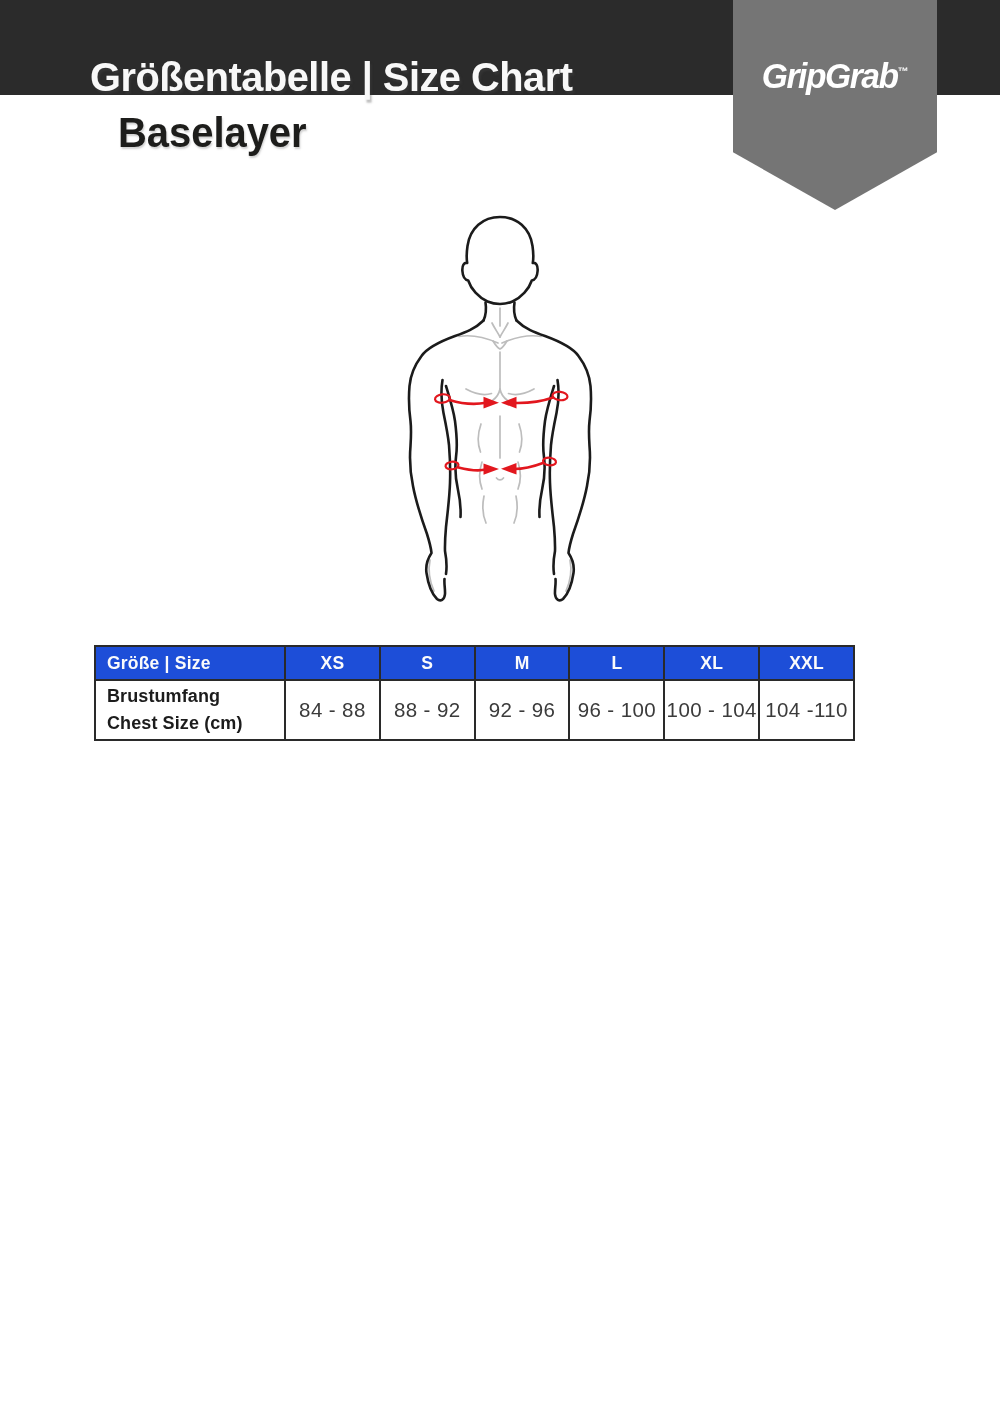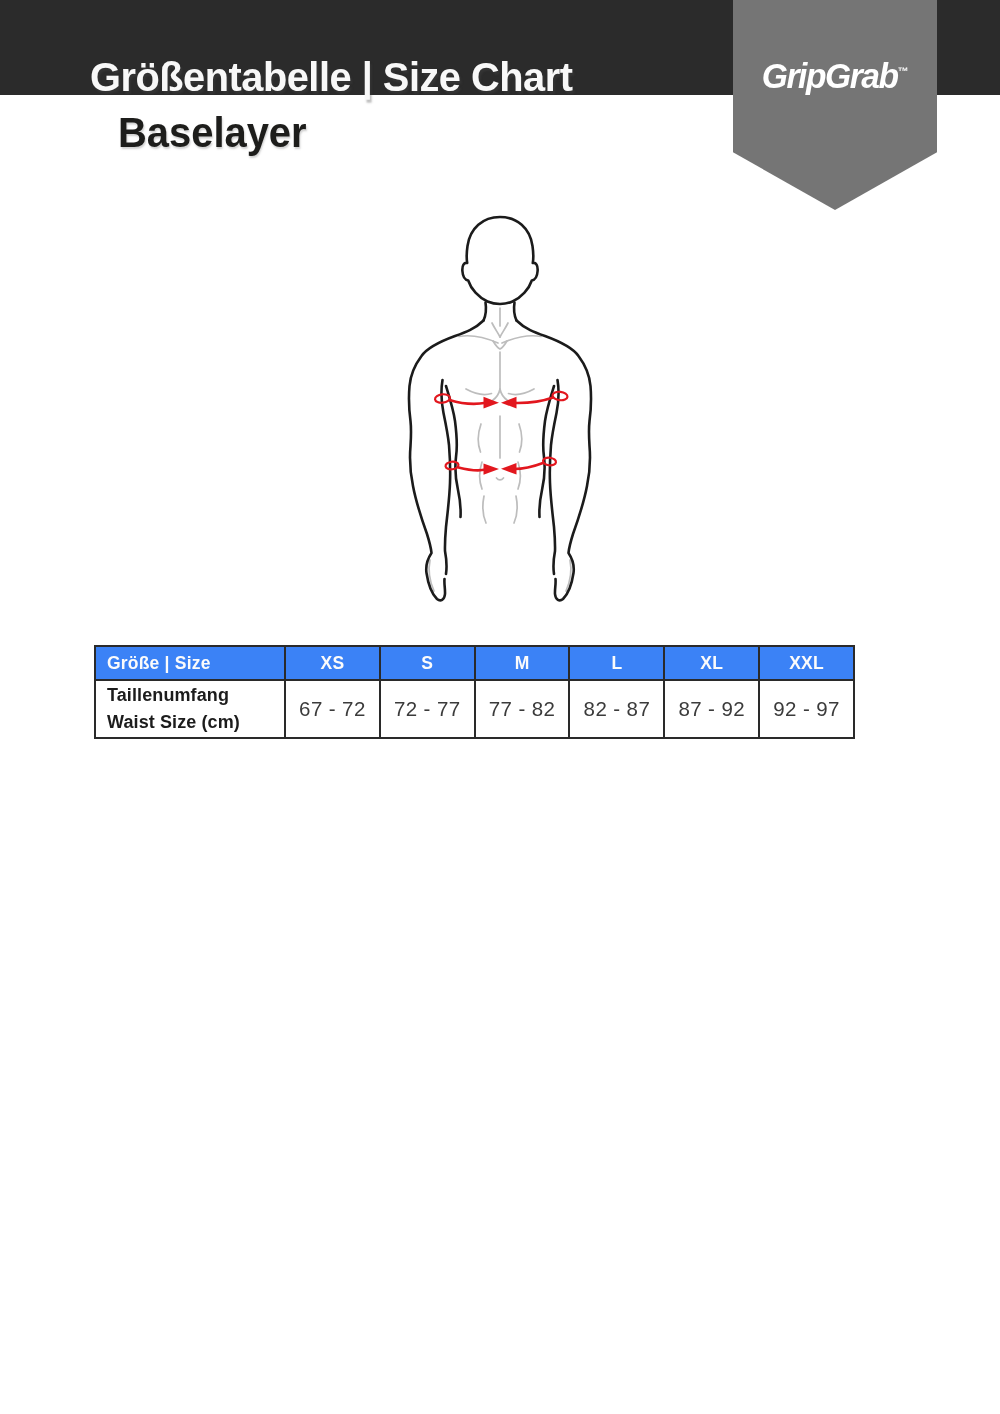--- a/index.html
+++ b/index.html
@@ -88,21 +88,21 @@
     position: absolute;
     left: 94px; top: 645px;
     width: 761px;
     border-collapse: collapse;
     table-layout: fixed;
   }
   .size-table th, .size-table td {
     border: 2px solid #2a2a2a;
   }
   .size-table thead th {
-    background: #3b82f6;
+    background: #1d4ed8;
     color: #fbfbfb;
     font-size: 17.5px;
     font-weight: bold;
     height: 34px;
     text-align: center;
     letter-spacing: 0.2px;
   }
   .size-table thead th.corner {
     text-align: left;
     padding-left: 11px;
@@ -230,27 +230,27 @@
         <th class="corner">Größe | Size</th>
         <th>XS</th>
         <th>S</th>
         <th>M</th>
         <th>L</th>
         <th>XL</th>
         <th>XXL</th>
       </tr>
     </thead>
     <tbody>
-      <tr class="row-waist">
-        <th class="rowlabel"><span>Taillenumfang</span><br><span>Waist Size (cm)</span></th>
-        <td class="value">67 - 72</td>
-        <td class="value">72 - 77</td>
-        <td class="value">77 - 82</td>
-        <td class="value">82 - 87</td>
-        <td class="value">87 - 92</td>
-        <td class="value">92 - 97</td>
+      <tr class="row-chest">
+        <th class="rowlabel"><span>Brustumfang</span><br><span>Chest Size (cm)</span></th>
+        <td class="value">84 - 88</td>
+        <td class="value">88 - 92</td>
+        <td class="value">92 - 96</td>
+        <td class="value">96 - 100</td>
+        <td class="value">100 - 104</td>
+        <td class="value">104 -110</td>
       </tr>
     </tbody>
   </table>
 
   <div class="bottombar"></div>
 
 </div>
 
 </body></html>

